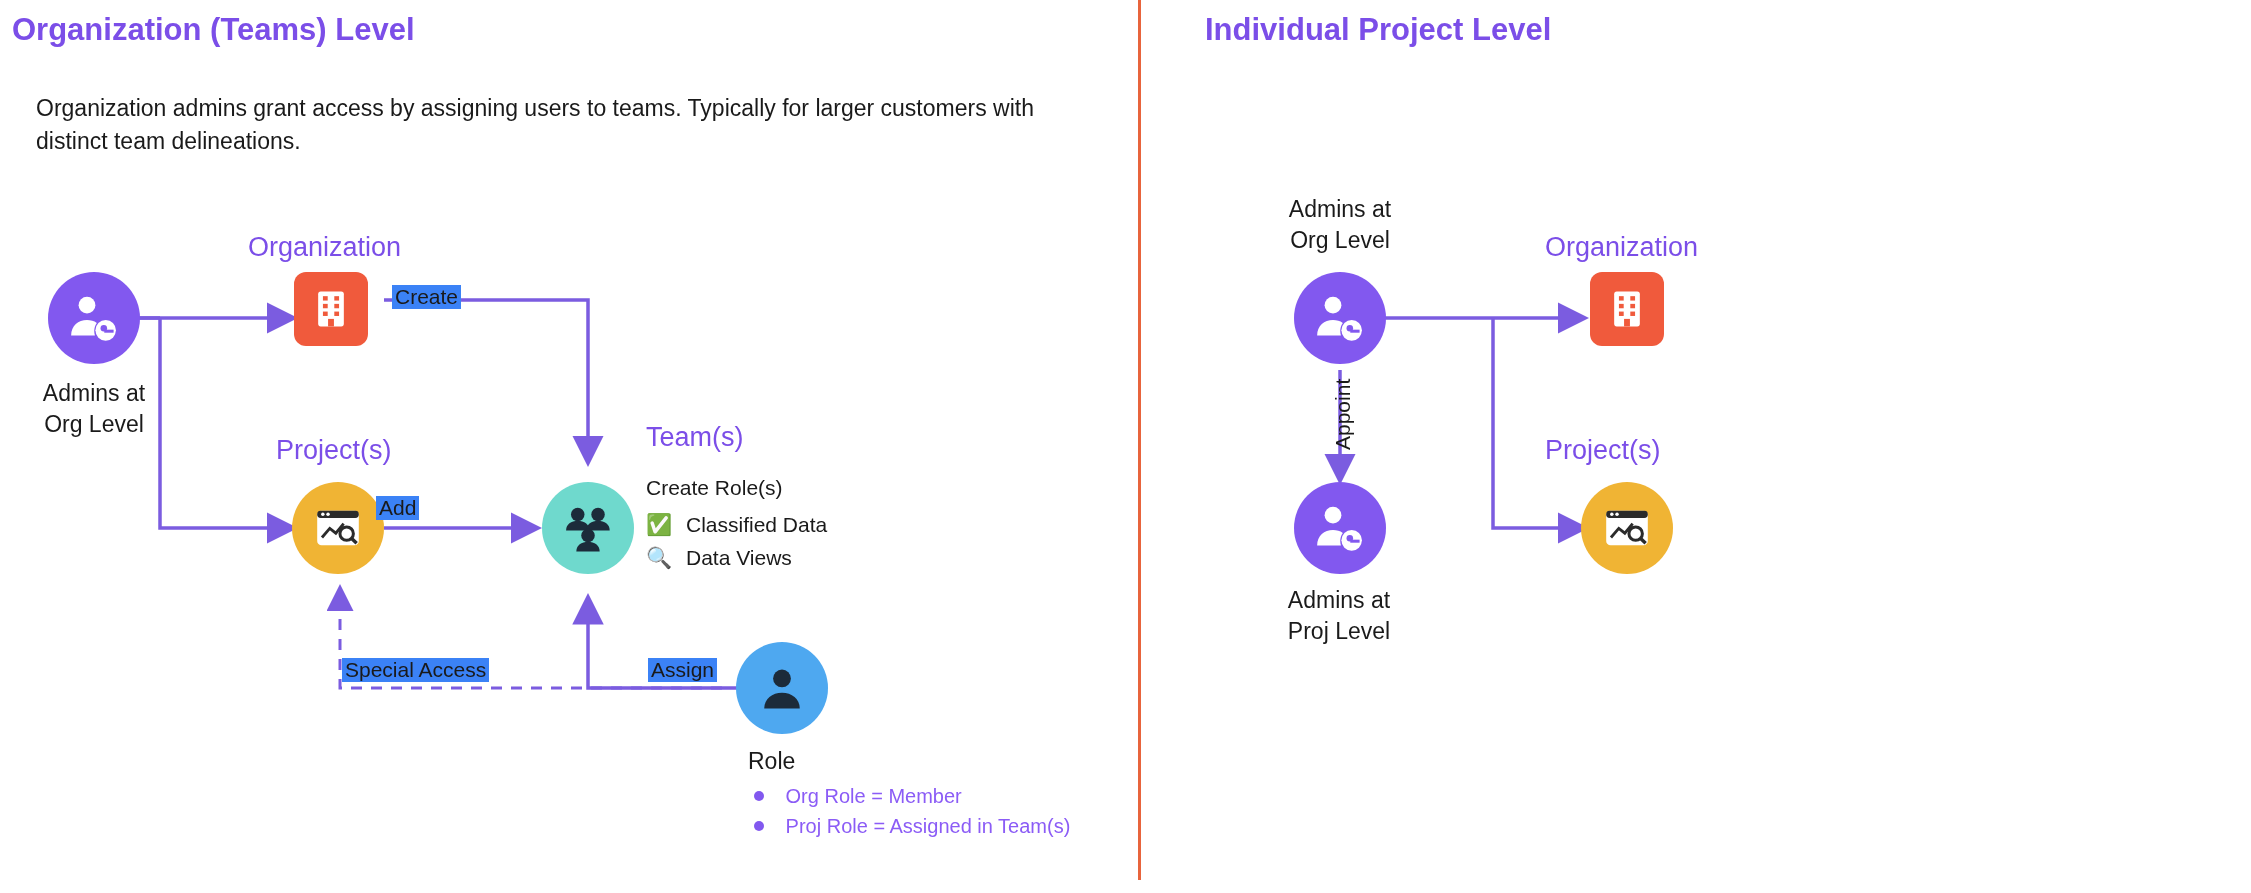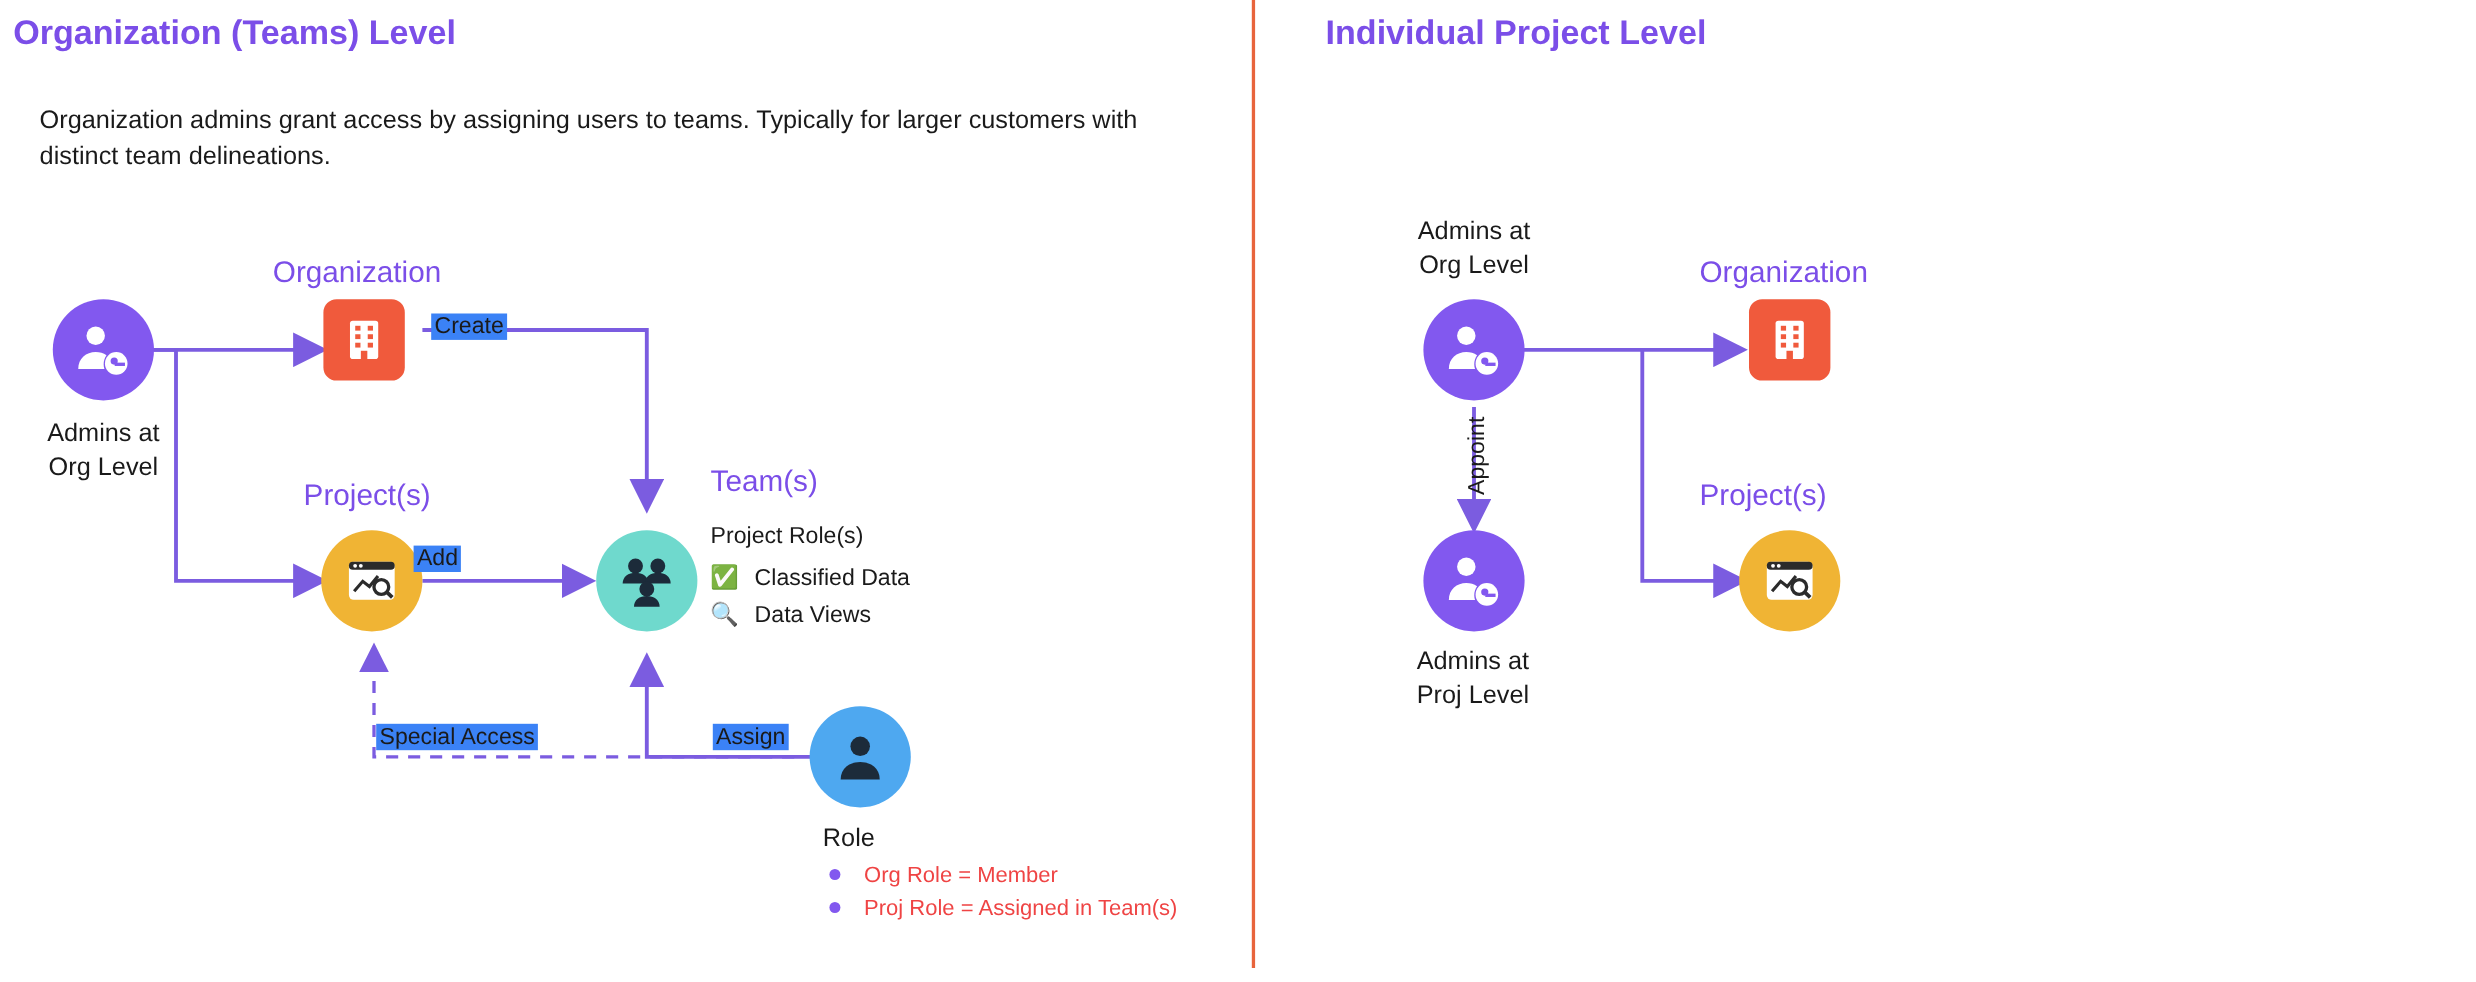--- a/index.html
+++ b/index.html
@@ -101,21 +101,21 @@
   }
   .role-line {
     position: absolute;
     font-size: 21px;
     color: #1a1a1a;
     white-space: nowrap;
   }
   .bullet-line {
     position: absolute;
     font-size: 20px;
-    color: #ef4444;
+    color: #8b5cf6;
     white-space: nowrap;
   }
   .bullet-dot {
     display: inline-block;
     width: 10px;
     height: 10px;
     border-radius: 50%;
     background: #8258ef;
     margin-right: 16px;
     vertical-align: middle;
@@ -210,21 +210,21 @@
     <svg width="56" height="56" viewBox="0 0 24 24">
       <circle cx="7.6" cy="6.2" r="2.9" fill="#1c2b3a"></circle>
       <path d="M2.6 13.1c0-2.7 2.2-4.2 5-4.2s5 1.5 5 4.2z" fill="#1c2b3a"></path>
       <circle cx="16.3" cy="6.2" r="2.9" fill="#1c2b3a"></circle>
       <path d="M11.3 13.1c0-2.7 2.2-4.2 5-4.2s5 1.5 5 4.2z" fill="#1c2b3a"></path>
       <circle cx="12" cy="15.2" r="2.9" fill="#1c2b3a"></circle>
       <path d="M7 22.1c0-2.7 2.2-4.2 5-4.2s5 1.5 5 4.2z" fill="#1c2b3a"></path>
     </svg>
   </div>
 
-  <div class="role-line" style="left:646px; top:476px;">Project Role(s)</div>
+  <div class="role-line" style="left:646px; top:476px;">Create Role(s)</div>
   <div class="role-line" style="left:646px; top:513px;">
     <span style="color:#3fb950;">✅</span>
     <span style="margin-left:8px;">Classified Data</span>
   </div>
   <div class="role-line" style="left:646px; top:546px;">
     <span>🔍</span>
     <span style="margin-left:8px;">Data Views</span>
   </div>
 
   <div class="node node-user" style="left:736px; top:642px; width:92px; height:92px;">

